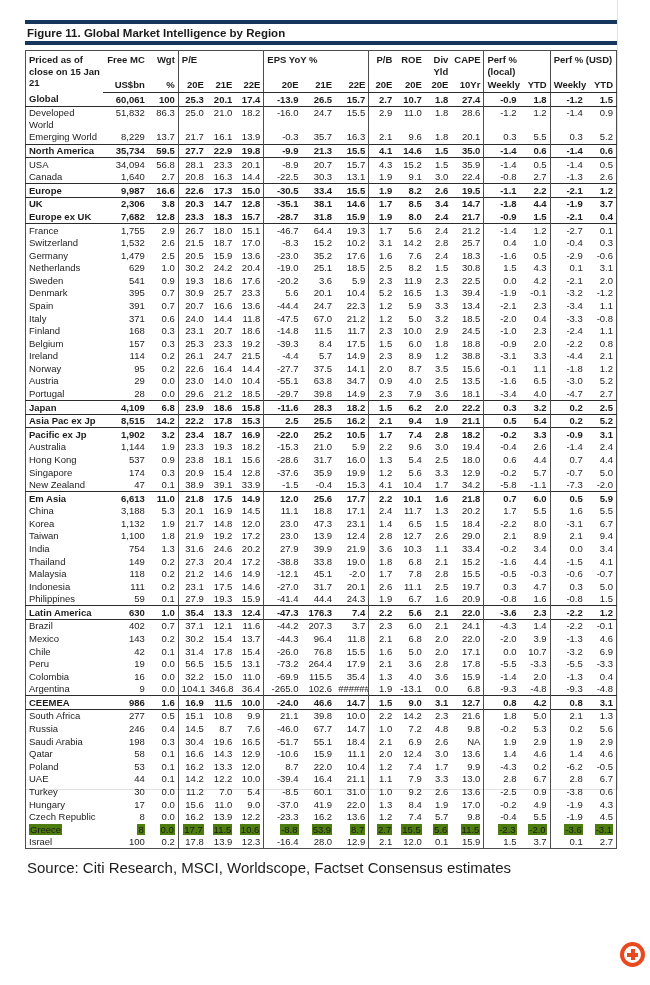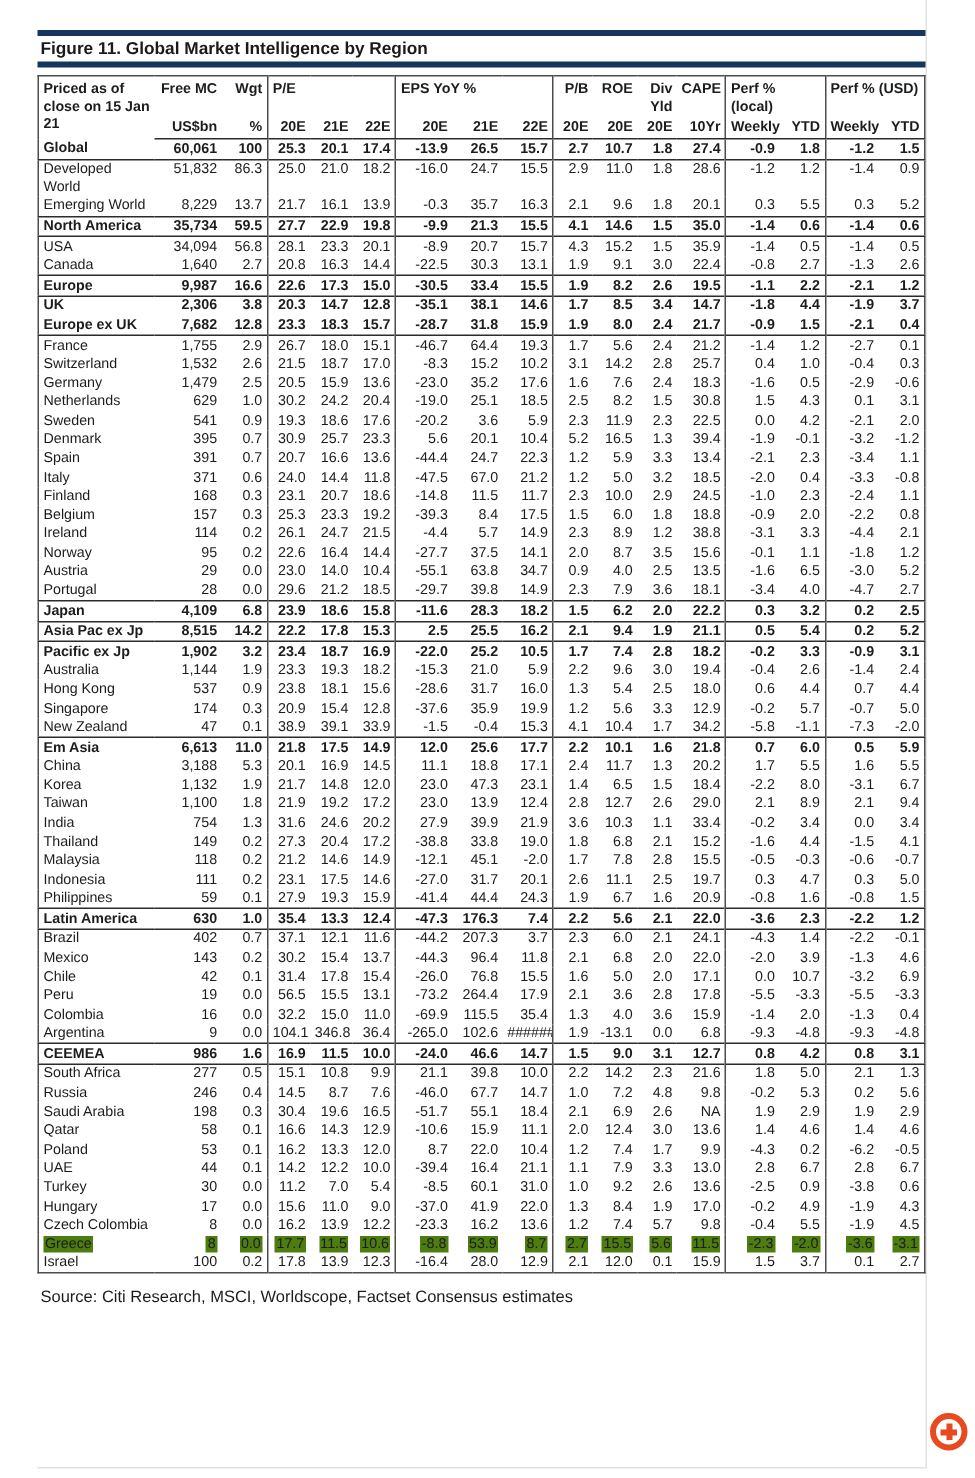--- a/index.html
+++ b/index.html
@@ -7,21 +7,21 @@
     width: 650px; height: 985px;
     background: #ffffff;
     font-family: "Liberation Sans", "DejaVu Sans", sans-serif;
     color: #1c1c1c;
     overflow: hidden;
     position: relative;
   }
   .figure-panel {
     position: absolute;
     left: 25px; top: 0;
-    width: 593px; height: 979px;
+    width: 593px; height: 790px;
     border-right: 1px solid #e2e2e2;
     border-bottom: 1px solid #e2e2e2;
     padding-top: 20px;
     background: #fff;
   }
   .navy-bar { height: 4px; background: #17365d; width: 100%; }
   .figure-title {
     font-size: 11.5px; font-weight: bold; color: #1a1a1a;
     padding: 3px 2px 2px 2px; letter-spacing: 0;
   }
@@ -59,21 +59,21 @@
   .ar { text-align: right; }
   .ac { text-align: left; }
   .sep { border-left: 1px solid #4d4d4d; }
   tbody td.num { text-align: right; }
   tbody tr.bold td { font-weight: bold; }
   tbody tr.rule td { border-top: 1.5px solid #2b2b2b; }
   tbody tr:first-child td { border-top: none; }
   tbody tr.hl td span { background: #4d7c0f; padding: 0 1px; }
   td .cw { display: inline-block; }
   .source-line {
-    font-size: 11px; color: #1c1c1c;
+    font-size: 15px; color: #1c1c1c;
     padding: 10px 2px 0 2px;
   }
   .zoom-badge {
     position: absolute;
     left: 620px; top: 942px;
     width: 25px; height: 25px;
     border: 4px solid #e8491f;
     border-radius: 50%;
     background: #fff;
     cursor: pointer;
@@ -1185,21 +1185,21 @@
     <td class="num sep"><span class="cw">1.3</span></td>
     <td class="num"><span class="cw">8.4</span></td>
     <td class="num"><span class="cw">1.9</span></td>
     <td class="num"><span class="cw">17.0</span></td>
     <td class="num sep"><span class="cw">-0.2</span></td>
     <td class="num"><span class="cw">4.9</span></td>
     <td class="num sep"><span class="cw">-1.9</span></td>
     <td class="num"><span class="cw">4.3</span></td>
   </tr>
         <tr>
-    <td class="name al"><span class="cw">Czech Colombia</span></td>
+    <td class="name al"><span class="cw">Czech Republic</span></td>
     <td class="num"><span class="cw">8</span></td>
     <td class="num"><span class="cw">0.0</span></td>
     <td class="num sep"><span class="cw">16.2</span></td>
     <td class="num"><span class="cw">13.9</span></td>
     <td class="num"><span class="cw">12.2</span></td>
     <td class="num sep"><span class="cw">-23.3</span></td>
     <td class="num"><span class="cw">16.2</span></td>
     <td class="num"><span class="cw">13.6</span></td>
     <td class="num sep"><span class="cw">1.2</span></td>
     <td class="num"><span class="cw">7.4</span></td>

